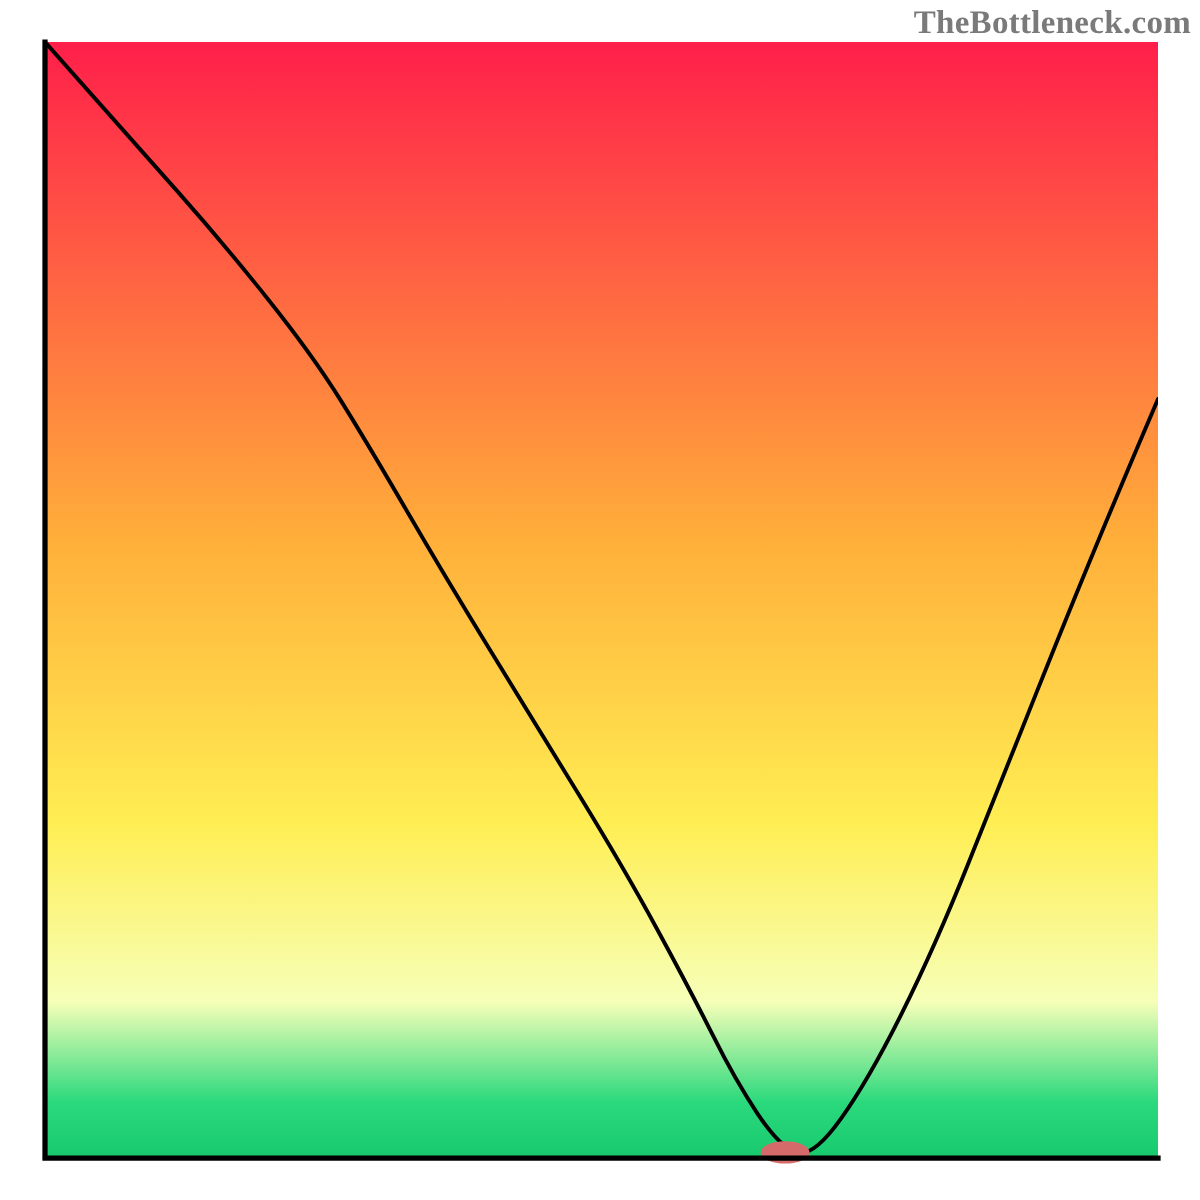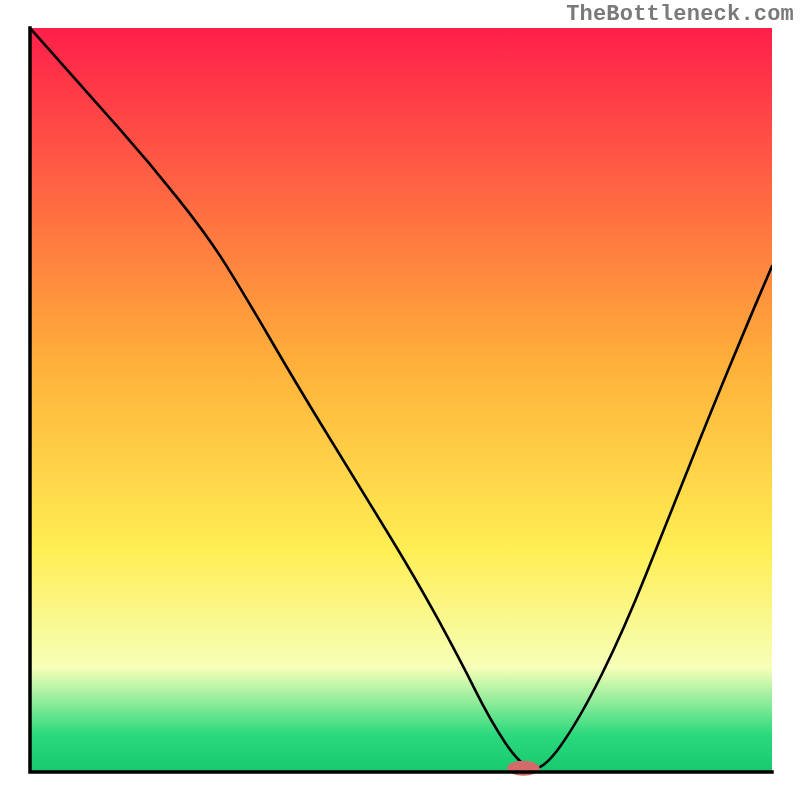--- a/index.html
+++ b/index.html
@@ -12,21 +12,21 @@
   }
   .wrap {
     position: relative;
     width: 800px;
     height: 800px;
   }
   .watermark {
     position: absolute;
     top: 2px;
     right: 6px;
-    font-family: Liberation Mono, monospace;
+    font-family: Liberation Serif, serif;
     font-size: 22px;
     font-weight: 600;
     color: #7a7a7a;
     letter-spacing: 0.2px;
   }
   svg {
     display: block;
   }
 </style>
 </head>

